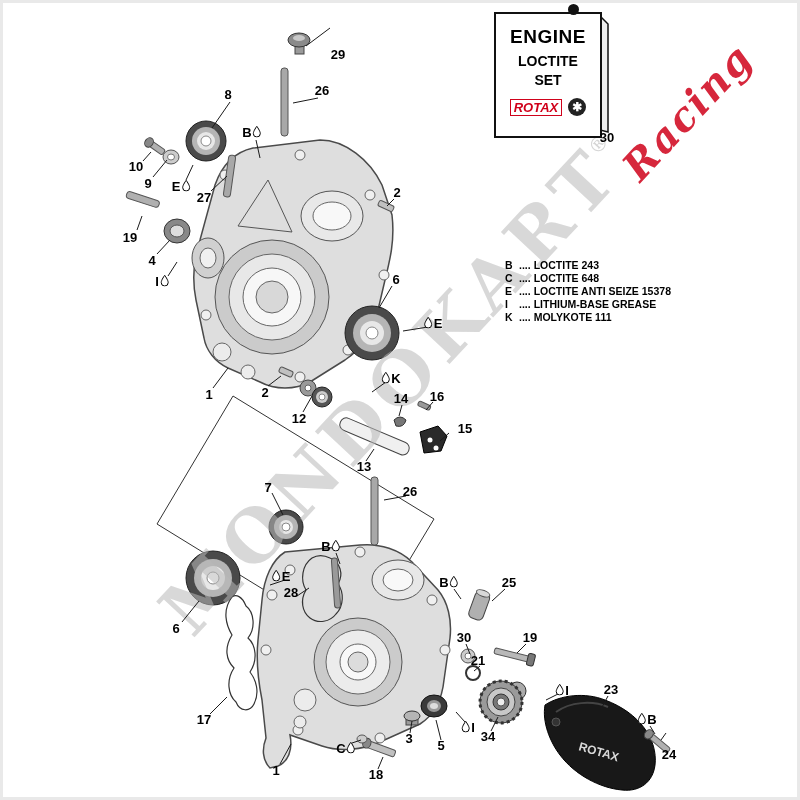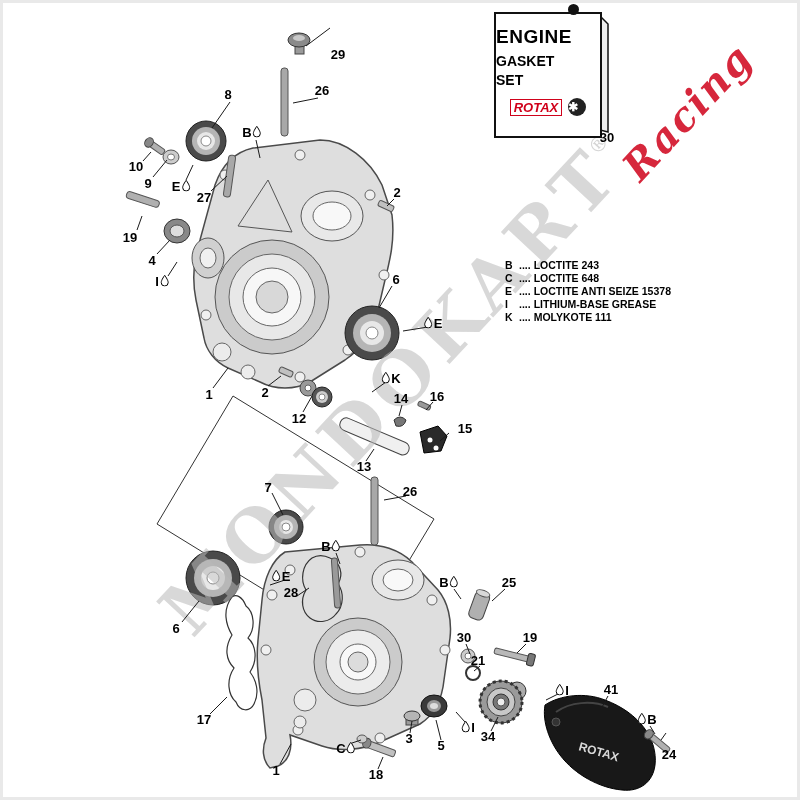--- a/index.html
+++ b/index.html
@@ -20,21 +20,21 @@
   .wm-reg{font-family:"DejaVu Serif",serif;font-size:20px;color:#b9b9b9;opacity:.6;transform:translate(-4px,-40px);}
   .wm-racing{font-family:"DejaVu Serif",serif;font-style:italic;font-weight:bold;font-size:40px;
              letter-spacing:2px;opacity:.85;transform:translate(-14px,14px);}
   
   #legend{position:absolute;left:505px;top:259px;z-index:5;font-size:10.5px;font-weight:bold;
           line-height:13px;color:#000;white-space:nowrap;}
   .lg-row{display:flex;gap:3px;}
   .lg-code{display:inline-block;width:11px;}
   
   #gasket-box{position:absolute;left:494px;top:12px;width:104px;height:122px;background:#fff;
-              border:2.5px solid #111;z-index:3;}
+              border:2.5px solid #111;z-index:3;text-align:center;}
   #gasket-box .gb-l1{font-size:19px;font-weight:bold;margin-top:12px;letter-spacing:.5px;}
   #gasket-box .gb-l2{font-size:14px;font-weight:bold;margin-top:5px;}
   #gasket-box .gb-l3{font-size:14px;font-weight:bold;margin-top:3px;}
   .gb-brandrow{display:flex;align-items:center;justify-content:center;gap:6px;margin-top:10px;}
   .gb-brand{font-size:13px;font-weight:bold;font-style:italic;border:1px solid;padding:0 3px;}
   .gb-emblem{width:18px;height:18px;border-radius:50%;background:#222;color:#fff;font-size:12px;
              line-height:18px;font-weight:bold;}
   #box-dot{position:absolute;left:568px;top:4px;width:11px;height:11px;border-radius:50%;
            background:#111;z-index:4;}
 </style>
@@ -223,21 +223,21 @@
 </svg>
 
 <div id="watermark">
   <span class="wm-main">MONDOKART</span>
   <span class="wm-reg">®</span>
   <span class="wm-racing" style="color: rgb(208, 2, 27);">Racing</span>
 </div>
 
 <div id="gasket-box">
   <div class="gb-l1">ENGINE</div>
-  <div class="gb-l2">GASKET</div>
+  <div class="gb-l2">LOCTITE</div>
   <div class="gb-l3">SET</div>
   <div class="gb-brandrow">
     <span class="gb-brand" style="color: rgb(208, 2, 27); border-color: rgb(208, 2, 27);">ROTAX</span>
     <span class="gb-emblem">✱</span>
   </div>
 </div>
 <div id="box-dot"></div>
 
 <div id="legend">
     <div class="lg-row">
@@ -438,21 +438,21 @@
     <div class="label" style="left: 478px; top: 660px;">
       <span>21</span>
     </div>
     <div class="label" style="left: 562px; top: 690px;">
       <svg class="drop" width="9" height="12" viewBox="0 0 9 12">
         <path d="M4.5 .8C4.5 .8 1 5.6 1 8a3.5 3.5 0 0 0 7 0C8 5.6 4.5 .8 4.5 .8Z" fill="#fff" stroke="#000"></path>
       </svg>
       <span>I</span>
     </div>
     <div class="label" style="left: 611px; top: 689px;">
-      <span>41</span>
+      <span>23</span>
     </div>
     <div class="label" style="left: 204px; top: 719px;">
       <span>17</span>
     </div>
     <div class="label" style="left: 468px; top: 727px;">
       <svg class="drop" width="9" height="12" viewBox="0 0 9 12">
         <path d="M4.5 .8C4.5 .8 1 5.6 1 8a3.5 3.5 0 0 0 7 0C8 5.6 4.5 .8 4.5 .8Z" fill="#fff" stroke="#000"></path>
       </svg>
       <span>I</span>
     </div>

